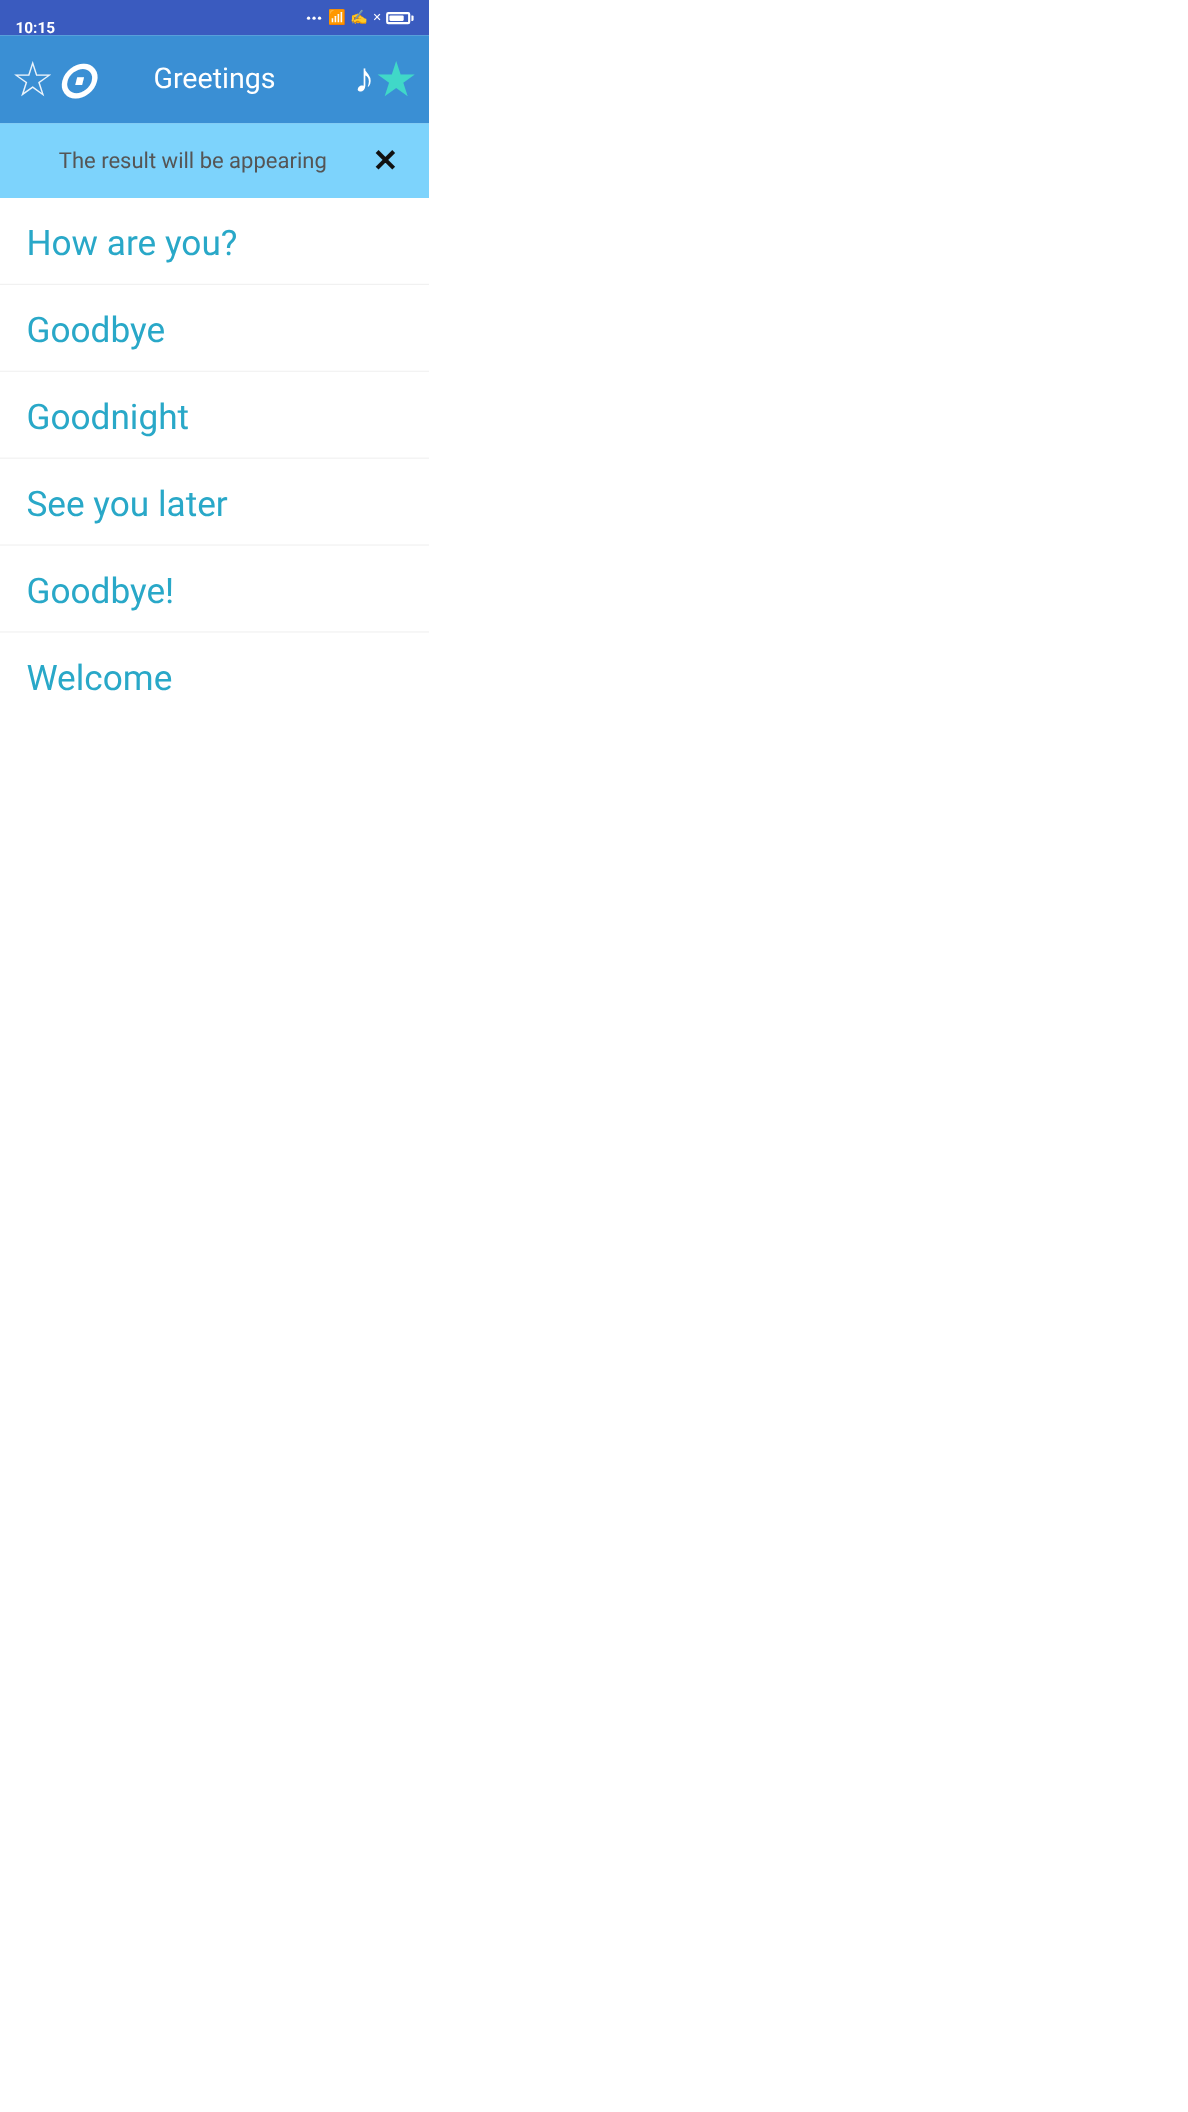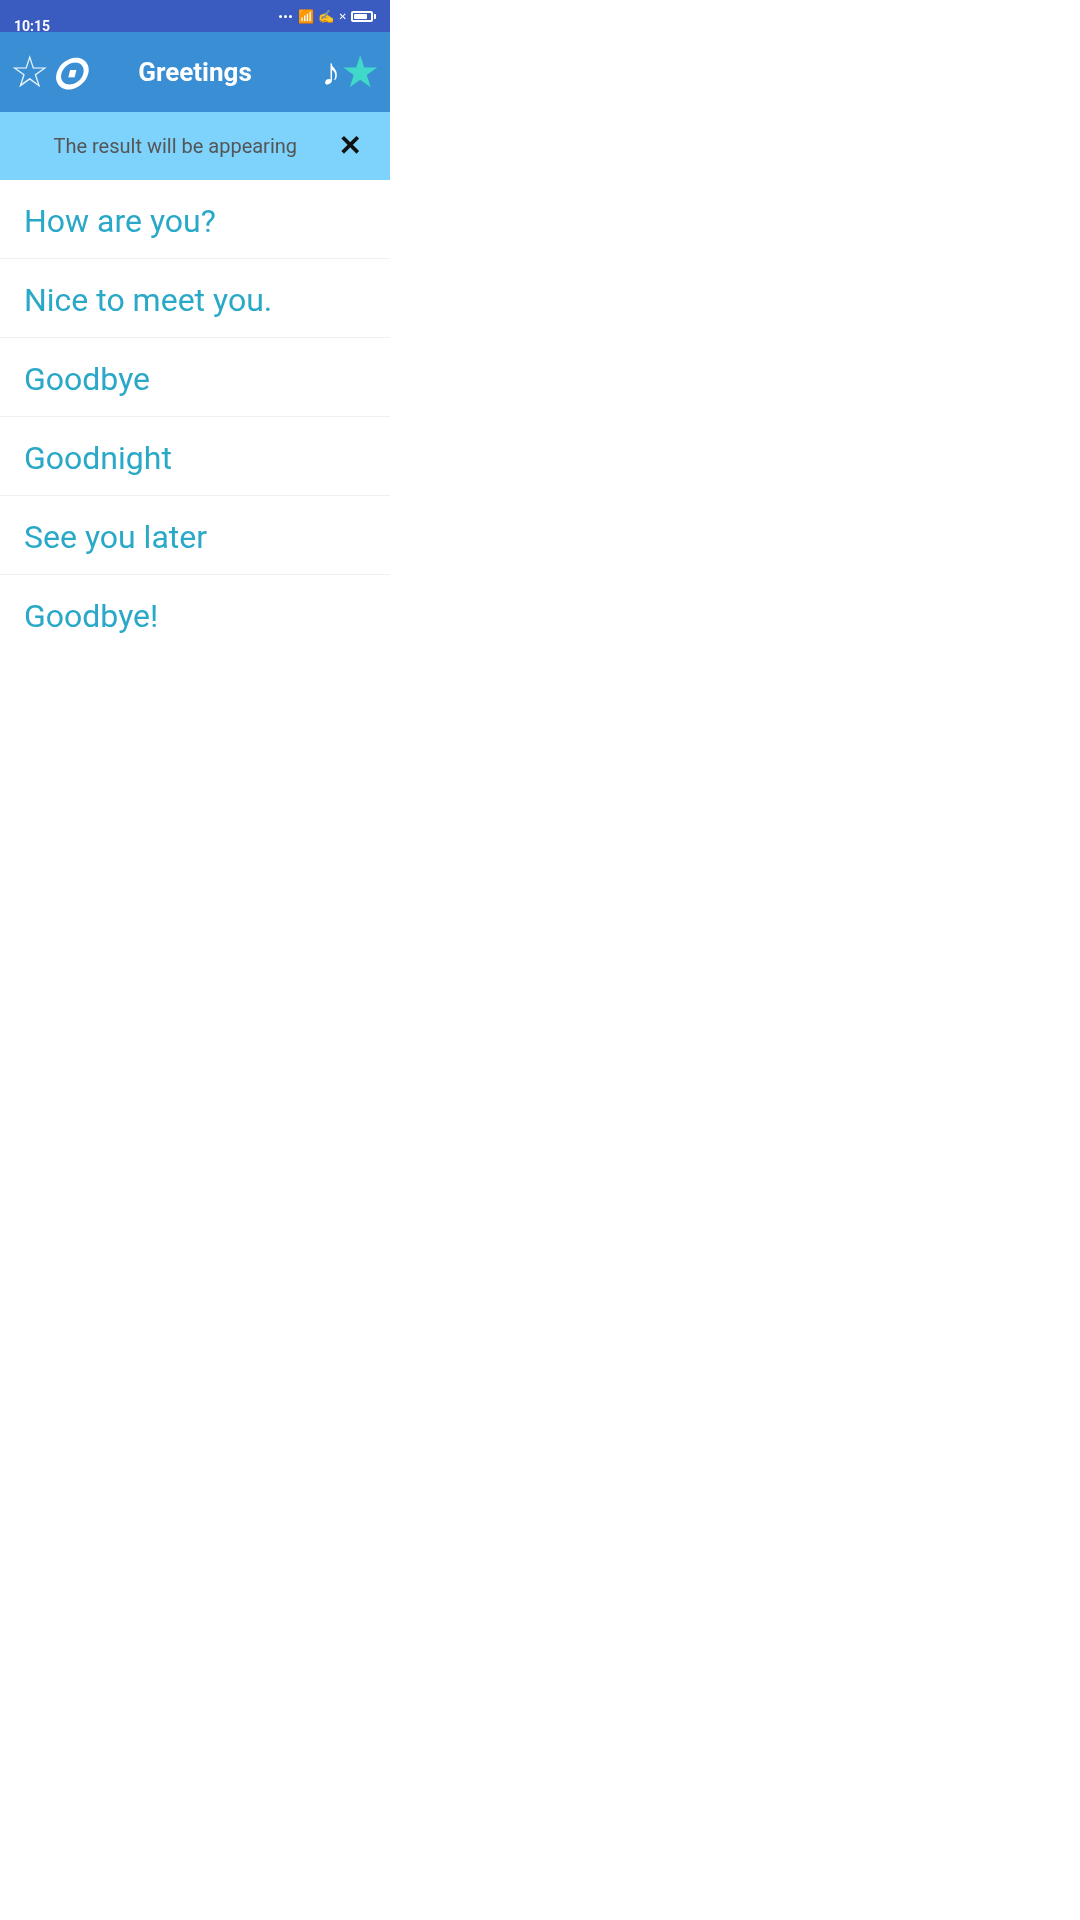--- a/index.html
+++ b/index.html
@@ -42,21 +42,21 @@
       justify-content: center;
       position: relative;
       padding: 10px 16px;
       height: 80px;
       overflow: hidden;
     }
 
     .header-title {
       color: white;
       font-size: 26px;
-      font-weight: 700;
+      font-weight: 400;
       z-index: 2;
     }
 
     .header-decoration {
       position: absolute;
       display: flex;
       align-items: center;
       justify-content: space-between;
       width: 100%;
       padding: 0 10px;
@@ -242,34 +242,34 @@
   <span class="close-btn">✕</span>
 </div>
 
 <div class="greeting-list">
 
 
   <div class="greeting-item">
     <span class="greeting-text">How are you?</span>
   </div>
 
-  <div class="greeting-item">
-    <span class="greeting-text">Nice to meet you.</span>
-  </div>
 
   <div class="greeting-item">
     <span class="greeting-text">Goodbye</span>
   </div>
 
   <div class="greeting-item">
     <span class="greeting-text">Goodnight</span>
   </div>
 
   <div class="greeting-item">
     <span class="greeting-text">See you later</span>
   </div>
 
   <div class="greeting-item">
     <span class="greeting-text">Goodbye!</span>
   </div>
 
+  <div class="greeting-item">
+    <span class="greeting-text">Welcome</span>
+  </div>
 
 </div>
 
 </body></html>

